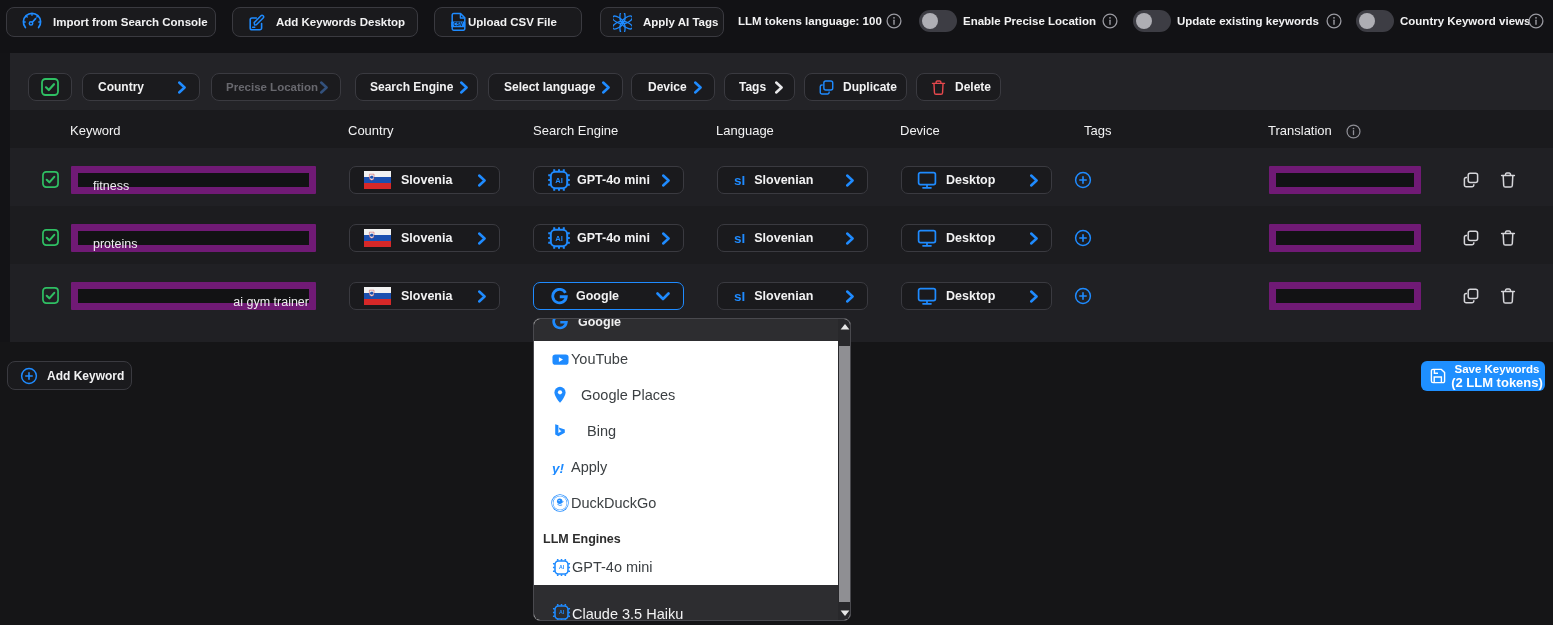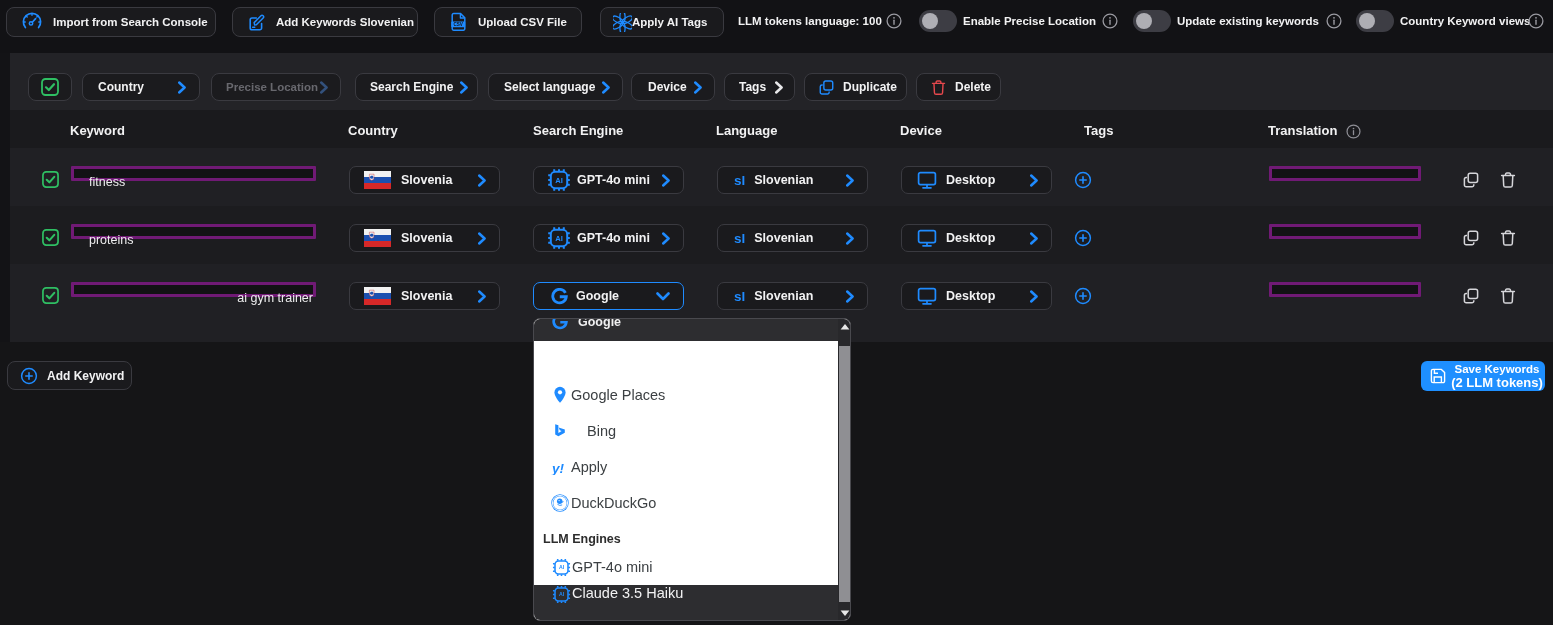--- a/index.html
+++ b/index.html
@@ -1,22 +1,22 @@
 <!DOCTYPE html>
 <html><head><meta charset="utf-8"><style>
 * {margin:0;padding:0;box-sizing:border-box}
 html,body {width:1553px;height:625px;background:#131316;font-family:"Liberation Sans",sans-serif;overflow:hidden;position:relative}
 .abs {position:absolute}
 .tbtn {white-space:nowrap;top:7px;height:30px;background:#1a1a1d;border:1px solid #3a3a40;border-radius:8px;display:flex;align-items:center;color:#f2f2f3;font-weight:bold;font-size:11.5px}
 .tlabel {top:15px;color:#f2f2f3;font-weight:bold;font-size:11.5px;white-space:nowrap}
 .fbtn {white-space:nowrap;height:28px;background:#1b1b1e;border:1px solid #3a3a40;border-radius:8px;display:flex;align-items:center;color:#f2f2f3;font-weight:bold;font-size:12px}
 .rbtn {white-space:nowrap;height:28px;background:#1a1a1d;border:1px solid #3a3a40;border-radius:7px;display:flex;align-items:center;color:#f2f2f3;font-weight:bold;font-size:12.5px}
 .rbtn .chev {margin-left:auto;margin-right:13px;display:flex}
-.input {height:15px;background:#121214;border:3px solid #701a75;border-radius:1px;color:#ededee;font-size:12.5px;line-height:26px;padding-left:15px}
-.hlabel {top:123px;color:#f2f2f3;font-weight:bold;font-size:13px}
+.input {height:28px;background:#121214;border:7px solid #701a75;border-radius:1px;color:#ededee;font-size:12.5px;line-height:26px;padding-left:15px}
+.hlabel {top:123px;color:#f2f2f3;font-weight:normal;font-size:13px}
 .dditem {left:0;width:304px;height:36px;display:flex;align-items:center;color:#3c4043;font-size:14.5px}
 </style></head><body>
 <div class="abs" style="left:0;top:0;width:1553px;height:53px;background:#121215"></div>
 <div class="abs" style="left:10px;top:53px;width:1543px;height:57px;background:#232327"></div>
 <div class="abs" style="left:10px;top:110px;width:1543px;height:38px;background:#1a1a1d"></div>
 <div class="abs" style="left:10px;top:148px;width:1543px;height:58px;background:#202024"></div>
 <div class="abs" style="left:10px;top:206px;width:1543px;height:58px;background:#1c1c1f"></div>
 <div class="abs" style="left:10px;top:264px;width:1543px;height:78px;background:#202024"></div>
 <div class="abs" style="left:0;top:53px;width:10px;height:289px;background:#131316"></div>
 <div class="abs" style="left:0;top:342px;width:1553px;height:283px;background:#151517"></div>
@@ -32,47 +32,47 @@
     <span style="margin-left:11px">Import from Search Console</span>
   </div>
 <div class="tbtn abs" style="left:232px;width:186px">
     <span style="margin-left:14px;display:flex">
       <svg width="19" height="19" viewBox="0 0 19 19" fill="none">
 <path d="M14.6 10.6 v4.4 a1.8 1.8 0 0 1 -1.8 1.8 H5 a1.8 1.8 0 0 1 -1.8 -1.8 V6.8 A1.8 1.8 0 0 1 5 5 h4.3" stroke="#1f8bff" stroke-width="1.6" stroke-linecap="round"></path>
 <path d="M7.6 11.9 l-0.45 -2.3 6.8 -6.8 a1.55 1.55 0 0 1 2.2 2.2 l-6.8 6.8 z" stroke="#1f8bff" stroke-width="1.5" stroke-linejoin="round"></path>
 <path d="M5.6 14.2 h2.2" stroke="#1f8bff" stroke-width="1.4" stroke-linecap="round"></path>
       </svg>
     </span>
-    <span style="margin-left:10px">Add Keywords Slovenian</span>
+    <span style="margin-left:10px">Add Keywords Desktop</span>
   </div>
 <div class="tbtn abs" style="left:434px;width:148px">
     <span style="margin-left:14px;display:flex">
       <svg width="19" height="20" viewBox="0 0 19 20" fill="none">
 <path d="M4.6 1.6 h7 l4.2 4.2 v11 a1.4 1.4 0 0 1 -1.4 1.4 H4.6 a1.4 1.4 0 0 1 -1.4 -1.4 V3 a1.4 1.4 0 0 1 1.4 -1.4 z" stroke="#1f8bff" stroke-width="1.5" stroke-linejoin="round"></path>
 <path d="M11.4 1.9 v4.1 h4.2" stroke="#1f8bff" stroke-width="1.4" stroke-linejoin="round"></path>
 <rect x="2.2" y="9.6" width="14" height="5.6" rx="1" fill="#1f8bff"></rect>
 <text x="9.2" y="13.9" font-family="Liberation Sans,sans-serif" font-size="4.6" font-weight="bold" fill="#10131a" text-anchor="middle">CSV</text>
       </svg>
     </span>
-    <span style="margin-left:10px">Upload CSV File</span>
+    <span style="">Upload CSV File</span>
   </div>
 <div class="tbtn abs" style="left:600px;width:124px">
     <span style="margin-left:12px;display:flex">
       <svg width="19" height="19" viewBox="0 0 19 19">
         <g transform="translate(9.5 9.5)">
           <ellipse cx="0" cy="-5.6" rx="2.6" ry="5.6" stroke="#1f8bff" stroke-width="1.25" fill="none" transform="rotate(0)"></ellipse>
           <ellipse cx="0" cy="-5.6" rx="2.6" ry="5.6" stroke="#1f8bff" stroke-width="1.25" fill="none" transform="rotate(60)"></ellipse>
           <ellipse cx="0" cy="-5.6" rx="2.6" ry="5.6" stroke="#1f8bff" stroke-width="1.25" fill="none" transform="rotate(120)"></ellipse>
           <ellipse cx="0" cy="-5.6" rx="2.6" ry="5.6" stroke="#1f8bff" stroke-width="1.25" fill="none" transform="rotate(180)"></ellipse>
           <ellipse cx="0" cy="-5.6" rx="2.6" ry="5.6" stroke="#1f8bff" stroke-width="1.25" fill="none" transform="rotate(240)"></ellipse>
           <ellipse cx="0" cy="-5.6" rx="2.6" ry="5.6" stroke="#1f8bff" stroke-width="1.25" fill="none" transform="rotate(300)"></ellipse>
         </g>
       </svg>
     </span>
-    <span style="margin-left:0">Apply AI Tags</span>
+    <span style="margin-left:11px">Apply AI Tags</span>
   </div>
 <span class="abs tlabel" style="left:738px">LLM tokens language: 100</span>
 <span class="abs" style="left:886px;top:13px"><svg width="16" height="16" viewBox="0 0 16 16" fill="none">
       <circle cx="8" cy="8" r="6.9" stroke="#9a9aa1" stroke-width="1.3"></circle>
       <path d="M8 7.2 v4" stroke="#9a9aa1" stroke-width="1.4" stroke-linecap="round"></path>
       <circle cx="8" cy="4.8" r="0.9" fill="#9a9aa1"></circle>
     </svg></span>
 <div class="abs" style="left:919px;top:10px;width:38px;height:22px;border-radius:11px;background:#3d3d44">
     <div style="position:absolute;left:3px;top:3px;width:16px;height:16px;border-radius:50%;background:#aeaeb4"></div>
   </div>
@@ -440,28 +440,37 @@
 <div class="abs" style="left:533px;top:318px;width:318px;height:303px;border-radius:7px;overflow:hidden;z-index:30;background:#fff;border:1px solid #49494e;box-sizing:border-box">
 <div class="abs" style="left:0;top:0;width:304px;height:303px;background:#fff">
       <div class="abs" style="left:0;top:-17px;width:304px;height:39px;background:#2d2d30;display:flex;align-items:center;color:#f0f0f1;font-weight:bold;font-size:12.5px">
         <span style="margin-left:18px;display:flex">
           <svg width="16" height="16" viewBox="0 0 18 18" fill="none">
             <path d="M15.3 5.1 A7.15 7.15 0 1 0 16.15 9.3 L9.3 9.3" stroke="#1f8bff" stroke-width="3" fill="none"></path>
           </svg>
         </span>
         <span style="margin-left:10px">Google</span>
       </div>
+      <div class="abs dditem" style="top:22px;">
+        <span style="margin-left:17px;width:18px;display:flex;justify-content:center">
+          <svg width="17" height="17" viewBox="0 0 18 18">
+            <rect x="0.5" y="3.6" width="17" height="11" rx="3" fill="#1f8bff"></rect>
+            <path d="M7.3 6.5 L11.6 9.1 L7.3 11.7 Z" fill="#fff"></path>
+          </svg>
+        </span>
+        <span style="margin-left:2px">YouTube</span>
+      </div>
       <div class="abs dditem" style="top:58px;">
         <span style="margin-left:17px;width:18px;display:flex;justify-content:center">
           <svg width="18" height="18" viewBox="0 0 18 18">
             <path d="M9 0.8 a5.6 5.6 0 0 1 5.6 5.6 c0 3.9 -5.6 10.4 -5.6 10.4 s-5.6 -6.5 -5.6 -10.4 A5.6 5.6 0 0 1 9 0.8 z" fill="#1f8bff"></path>
             <circle cx="9" cy="6.3" r="2.1" fill="#fff"></circle>
           </svg>
         </span>
-        <span style="margin-left:2px">Google Places</span>
+        <span style="margin-left:12px">Google Places</span>
       </div>
       <div class="abs dditem" style="top:94px;">
         <span style="margin-left:17px;width:18px;display:flex;justify-content:center">
           <svg width="16" height="16" viewBox="0 0 17 17">
             <path d="M3.4 1.3 L6.8 2.5 V10.5 L10.2 8.55 L8.3 7.65 L7.1 4.7 L13.6 7.0 V10.3 L6.8 14.2 L3.4 12.3 Z" fill="#1f8bff"></path>
           </svg>
         </span>
         <span style="margin-left:18px">Bing</span>
       </div>
       <div class="abs dditem" style="top:130px;">
@@ -495,21 +504,21 @@
             <path d="M12 1.2 V3.6 M12 20.4 V22.8" stroke="#1f8bff" stroke-width="2"></path>
             <path d="M1.2 12 H3.6 M20.4 12 H22.8" stroke="#1f8bff" stroke-width="2"></path>
             <path d="M16.8 1.2 V3.6 M16.8 20.4 V22.8" stroke="#1f8bff" stroke-width="2"></path>
             <path d="M1.2 16.8 H3.6 M20.4 16.8 H22.8" stroke="#1f8bff" stroke-width="2"></path>
             <rect x="3.8" y="3.8" width="16.4" height="16.4" rx="4.4" stroke="#1f8bff" stroke-width="2"></rect>
             <text x="12" y="14.376" font-family="Liberation Sans,sans-serif" font-size="6.6" font-weight="bold" fill="#1f8bff" text-anchor="middle">AI</text>
           </svg>
         </span>
         <span style="margin-left:1px">GPT-4o mini</span>
       </div>
-      <div class="abs" style="left:0;top:266px;width:304px;height:37px;background:#2d2d30;display:flex;align-items:flex-start;color:#f2f2f3;font-size:14.5px">
+      <div class="abs" style="left:0;top:266px;width:304px;height:37px;background:#2d2d30;display:flex;align-items:flex-end;color:#f2f2f3;font-size:14.5px">
         <span style="margin-left:18px;display:flex">
           <svg width="19" height="19" viewBox="0 0 24 24" fill="none">
             <path d="M7.2 1.2 V3.6 M7.2 20.4 V22.8" stroke="#1f8bff" stroke-width="2"></path>
             <path d="M1.2 7.2 H3.6 M20.4 7.2 H22.8" stroke="#1f8bff" stroke-width="2"></path>
             <path d="M12 1.2 V3.6 M12 20.4 V22.8" stroke="#1f8bff" stroke-width="2"></path>
             <path d="M1.2 12 H3.6 M20.4 12 H22.8" stroke="#1f8bff" stroke-width="2"></path>
             <path d="M16.8 1.2 V3.6 M16.8 20.4 V22.8" stroke="#1f8bff" stroke-width="2"></path>
             <path d="M1.2 16.8 H3.6 M20.4 16.8 H22.8" stroke="#1f8bff" stroke-width="2"></path>
             <rect x="3.8" y="3.8" width="16.4" height="16.4" rx="4.4" stroke="#1f8bff" stroke-width="2"></rect>
             <text x="12" y="14.376" font-family="Liberation Sans,sans-serif" font-size="6.6" font-weight="bold" fill="#1f8bff" text-anchor="middle">AI</text>

